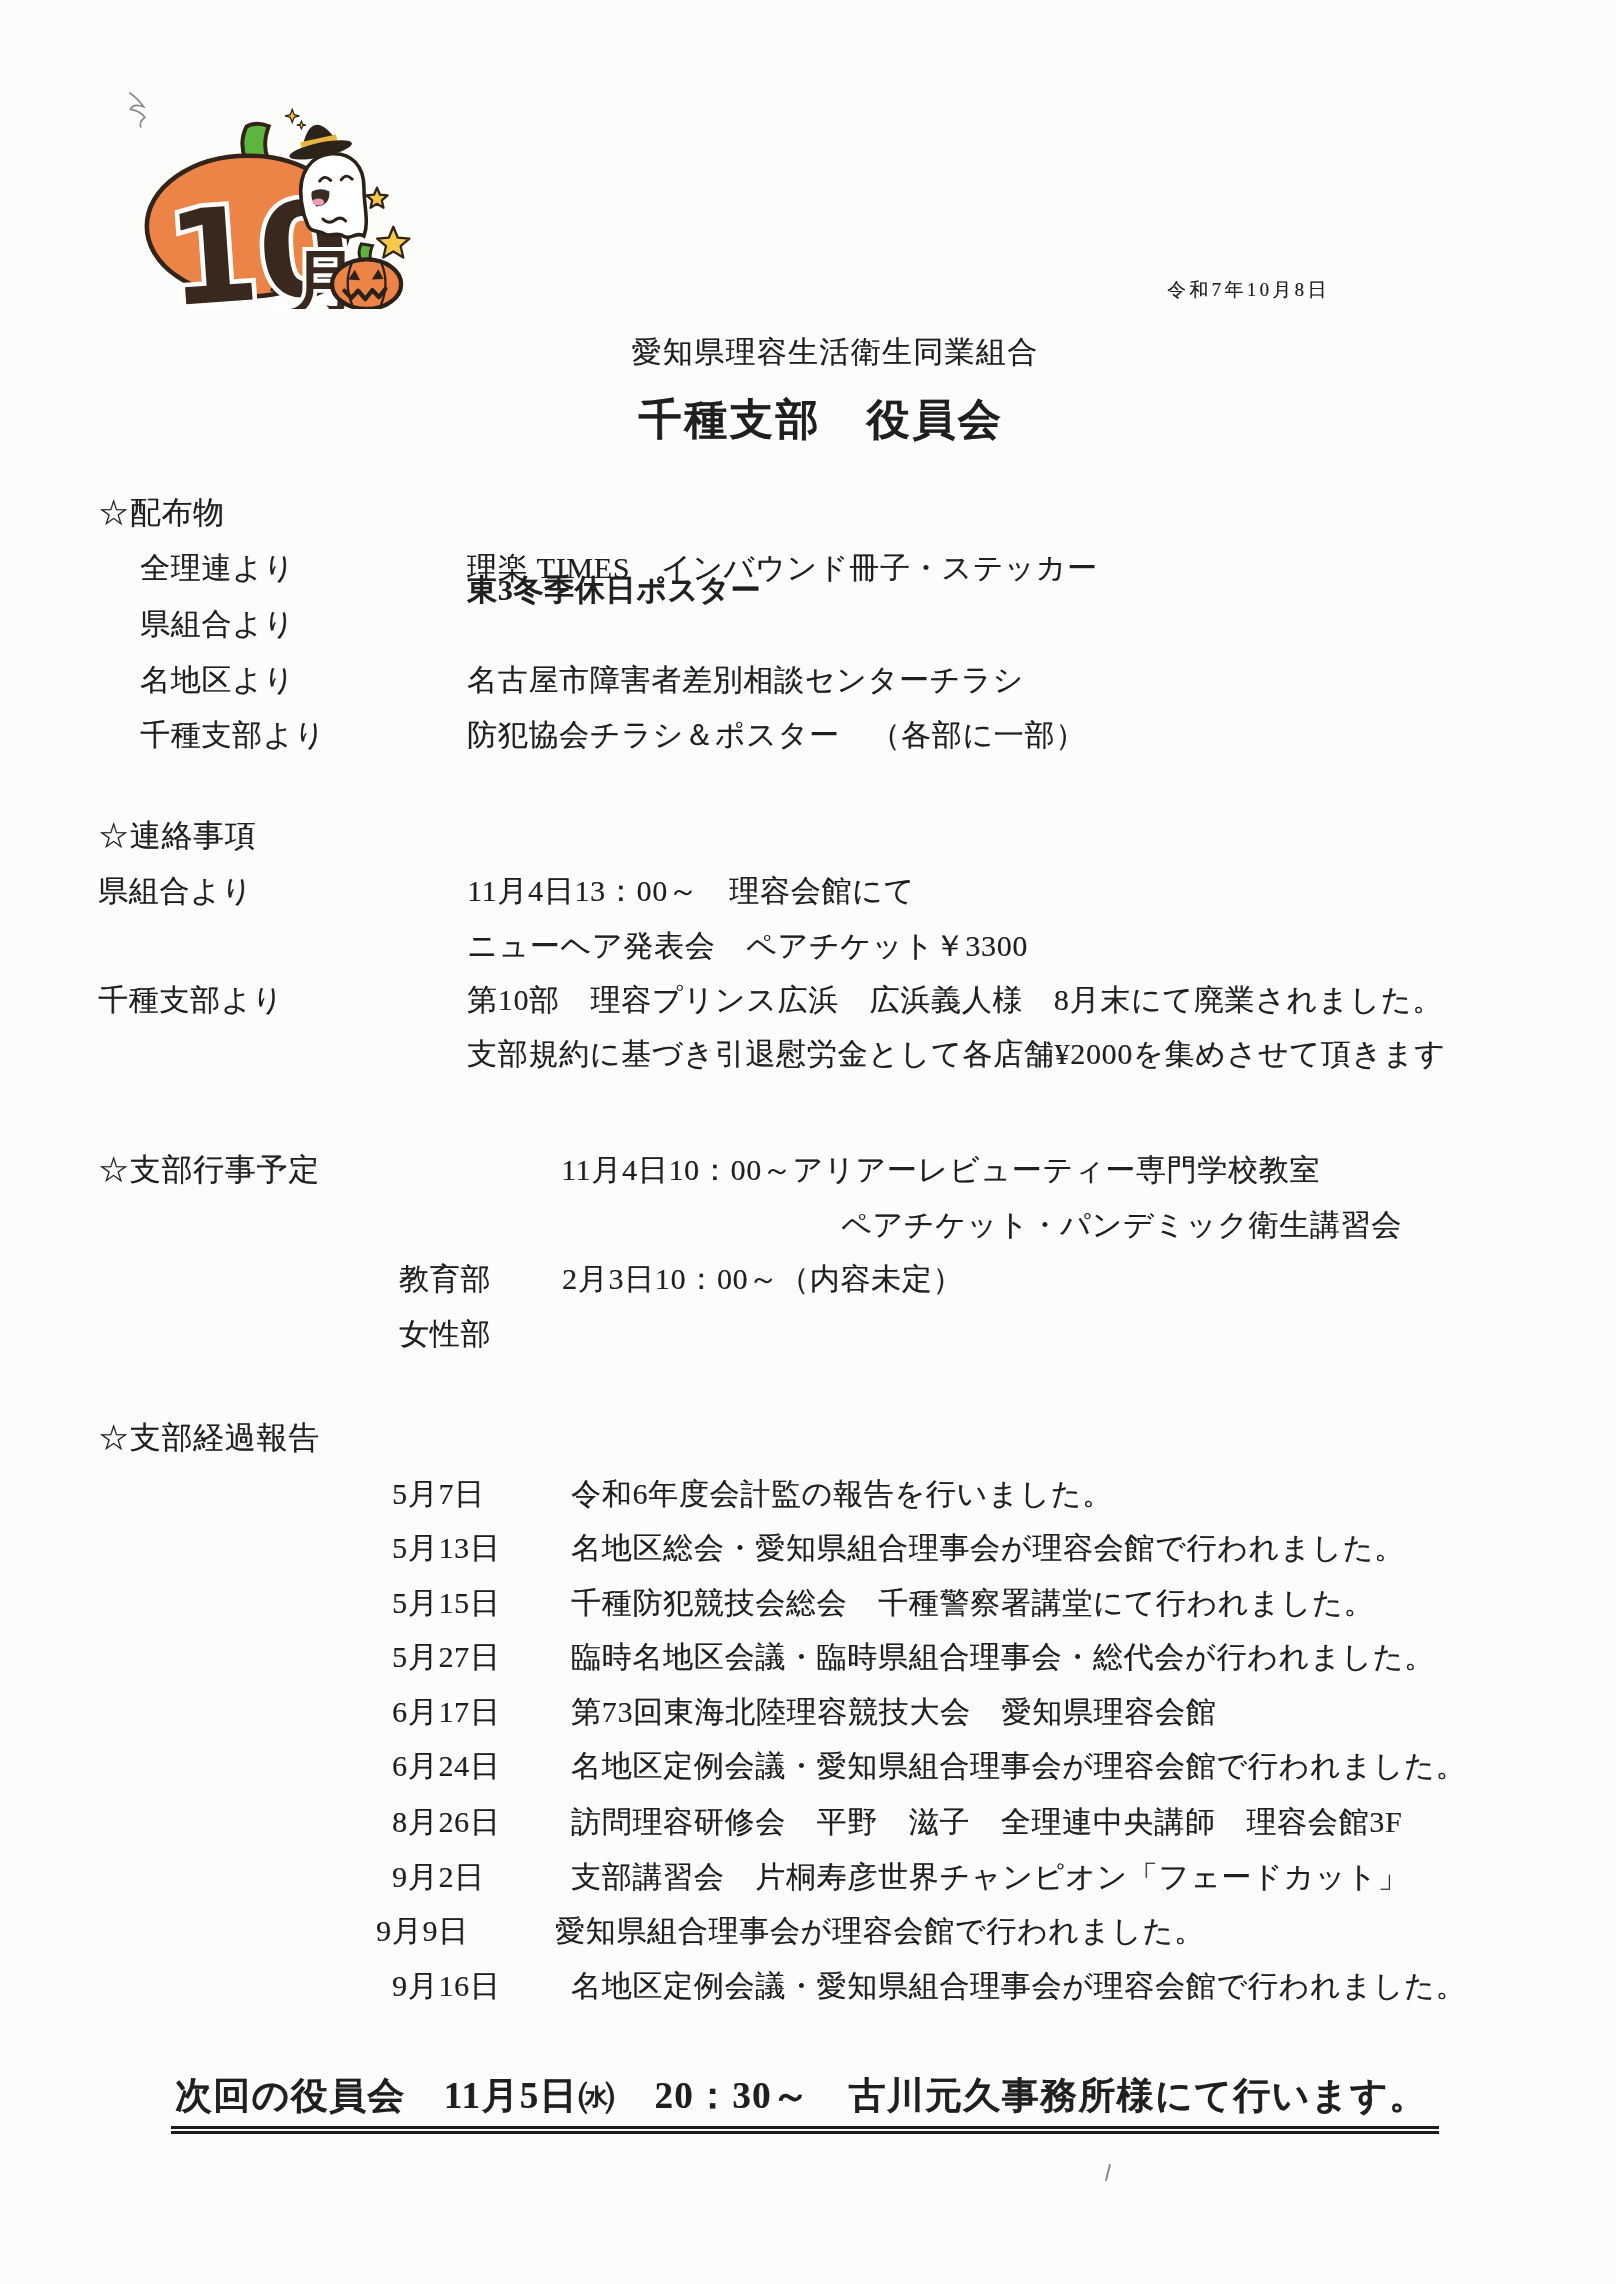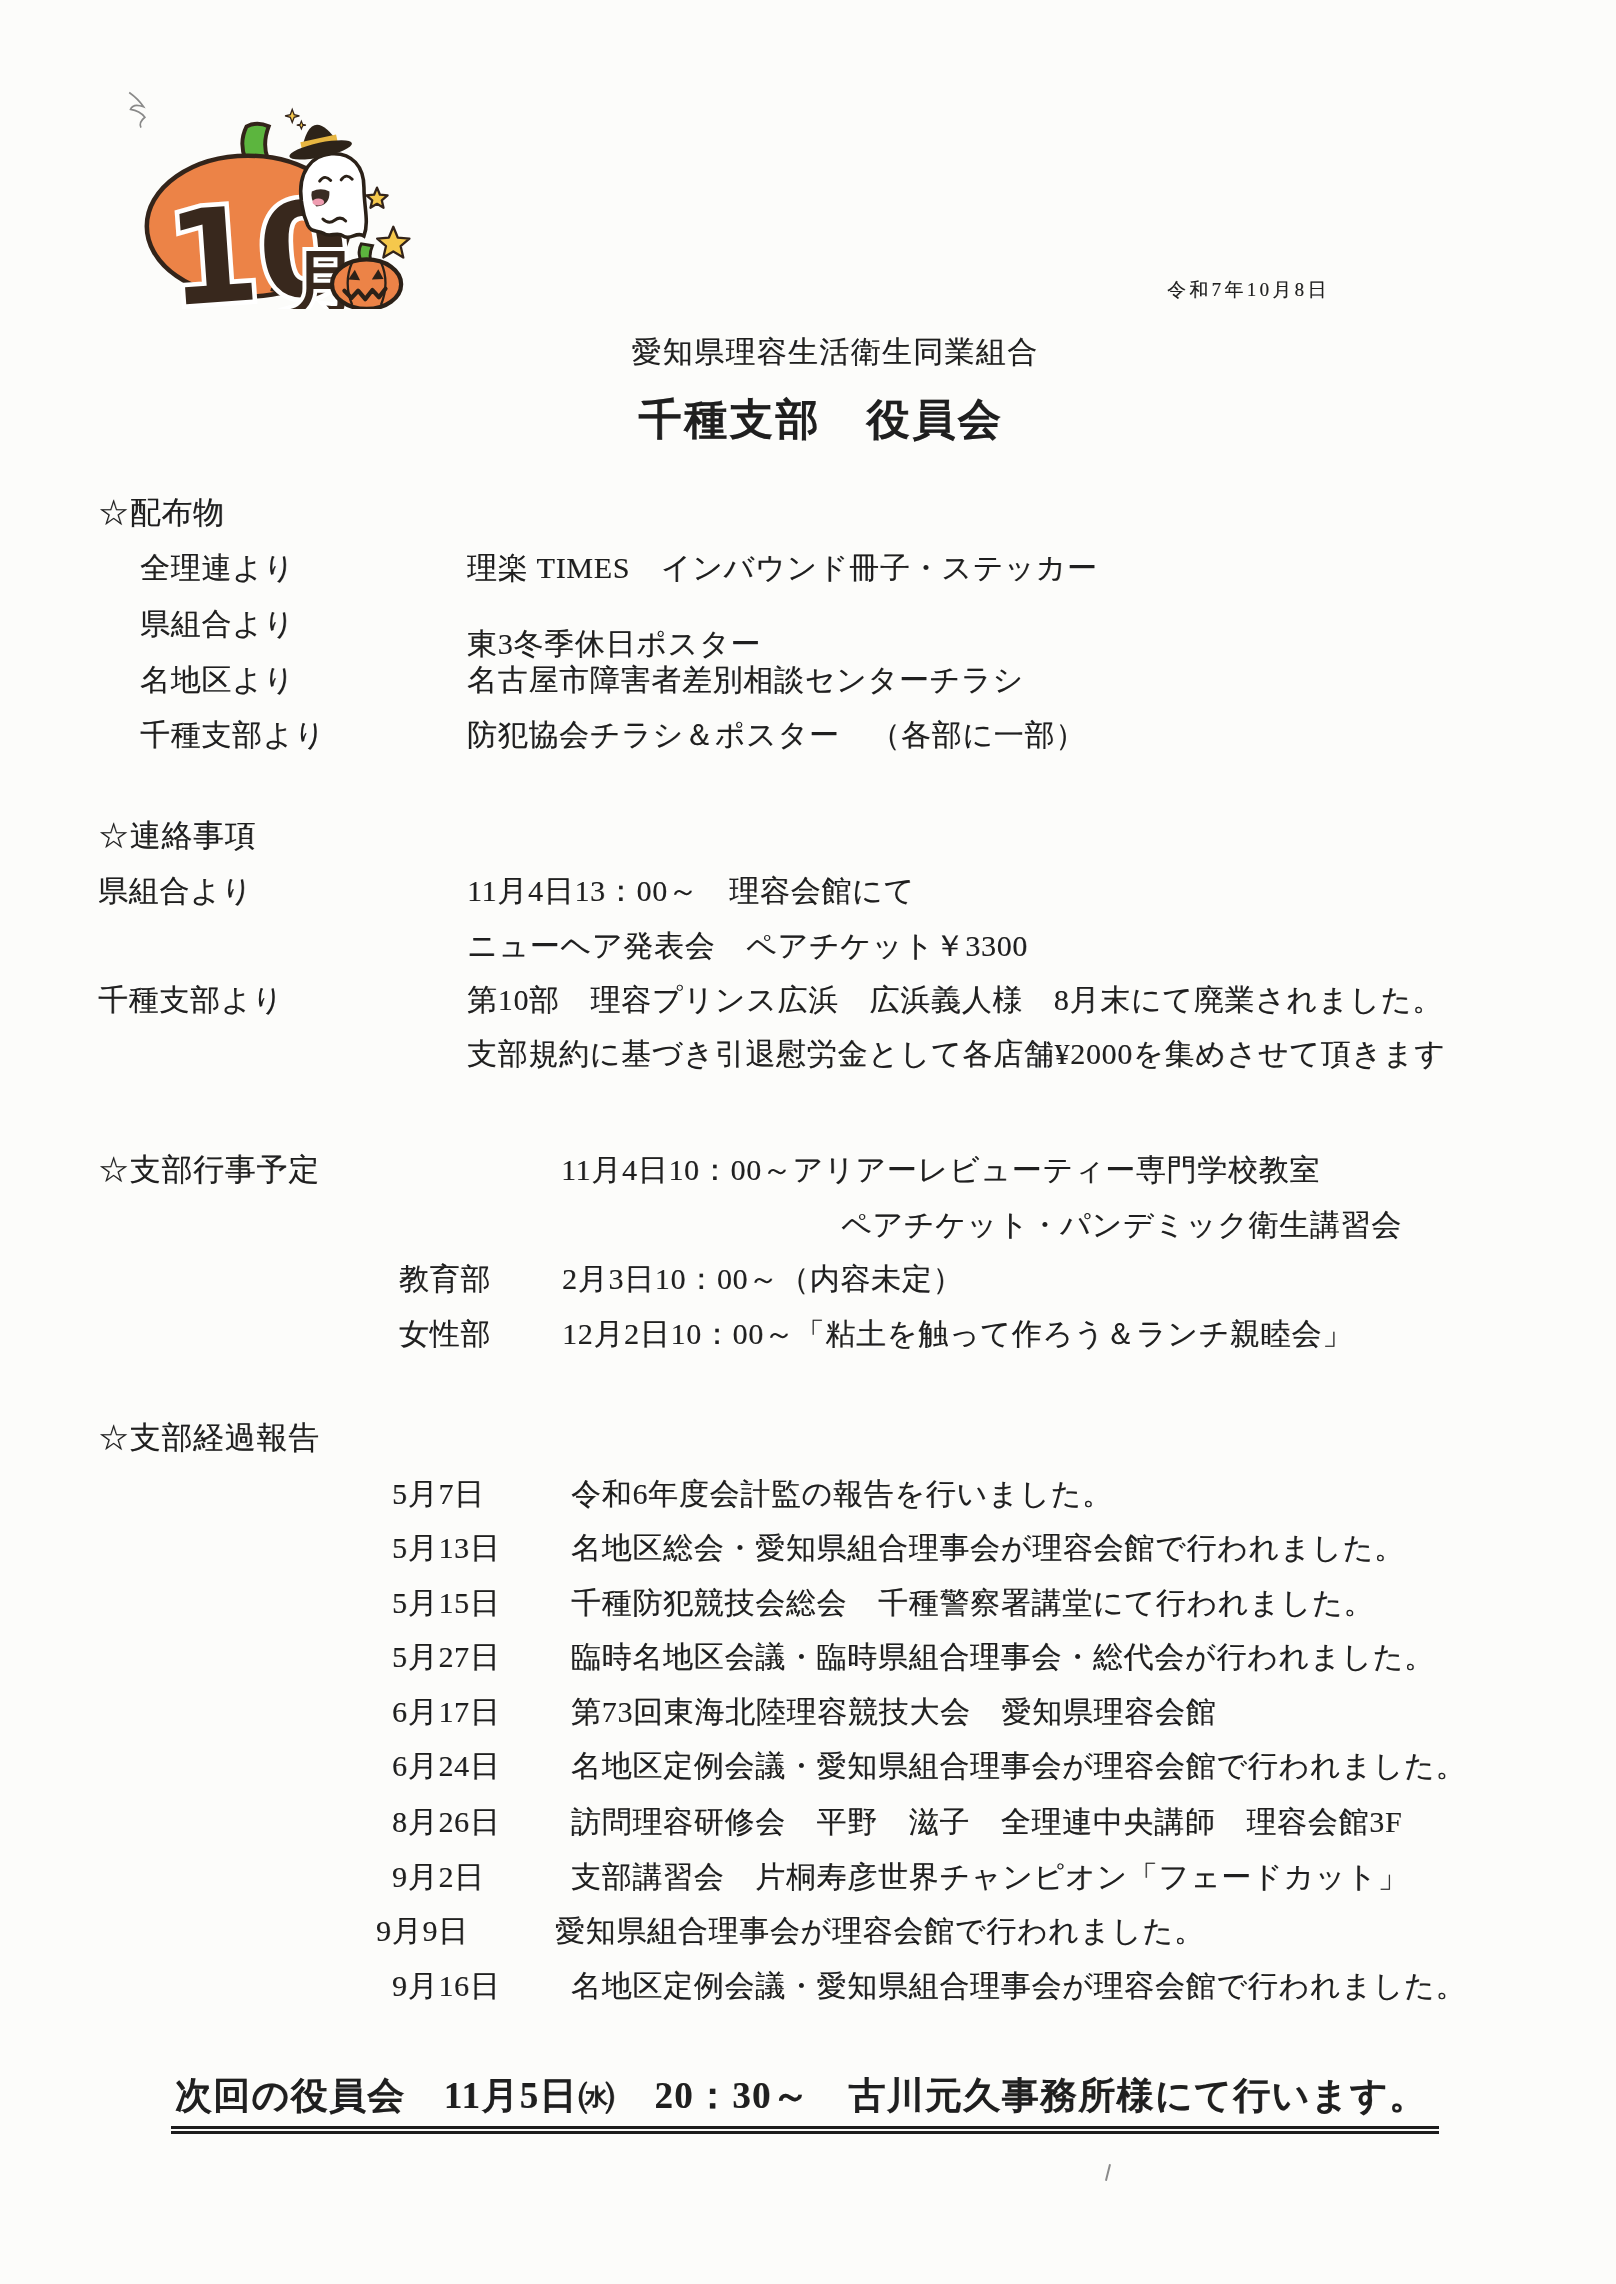--- a/index.html
+++ b/index.html
@@ -88,21 +88,21 @@
   <div class="t issue-date" style="left:1167px; top:279px;">令和7年10月8日</div>
   <div class="t org center" style="top:334px; padding-left:27px;">愛知県理容生活衛生同業組合</div>
   <div class="t doc-title center" style="top:395px; padding-left:13px;">千種支部　役員会</div>
 
   <div class="t heading" style="left:98px; top:495px;">☆配布物</div>
 
   <div class="t" style="left:140px; top:550px;">全理連より</div>
   <div class="t" style="left:467px; top:550px;">理楽 TIMES　インバウンド冊子・ステッカー</div>
 
   <div class="t" style="left:140px; top:606px;">県組合より</div>
-  <div class="t" style="left:467px; top:626px;">東3冬季休日ポスター</div>
+  <div class="t" style="left:467px; top:572px;font-weight:bold;">東3冬季休日ポスター</div>
 
   <div class="t" style="left:140px; top:662px;">名地区より</div>
   <div class="t" style="left:467px; top:662px;">名古屋市障害者差別相談センターチラシ</div>
 
   <div class="t" style="left:140px; top:717px;">千種支部より</div>
   <div class="t" style="left:467px; top:717px;">防犯協会チラシ＆ポスター　（各部に一部）</div>
 
   <div class="t heading" style="left:98px; top:818px;">☆連絡事項</div>
 
   <div class="t" style="left:98px; top:873px;">県組合より</div>
@@ -116,21 +116,20 @@
   <div class="t heading" style="left:98px; top:1152px;">☆支部行事予定</div>
   <div class="t" style="left:561px; top:1152px;">11月4日10：00～アリアーレビューティー専門学校教室</div>
   <div class="t" style="left:841px; top:1207px;">ペアチケット・パンデミック衛生講習会</div>
 
   <div class="t row-flex" style="left:399px; top:1261px;">
     <span class="sched-label">教育部</span>
     <span>2月3日10：00～（内容未定）</span>
   </div>
   <div class="t row-flex" style="left:399px; top:1316px;">
     <span class="sched-label">女性部</span>
-    <span>12月2日10：00～「粘土を触って作ろう＆ランチ親睦会」</span>
   </div>
 
   <div class="t heading" style="left:98px; top:1420px;">☆支部経過報告</div>
 
   <div class="t row-flex" style="left:392px; top:1476px;">
     <span class="date-cell">5月7日</span>
     <span>令和6年度会計監の報告を行いました。</span>
   </div>
   <div class="t row-flex" style="left:392px; top:1530px;">
     <span class="date-cell">5月13日</span>

